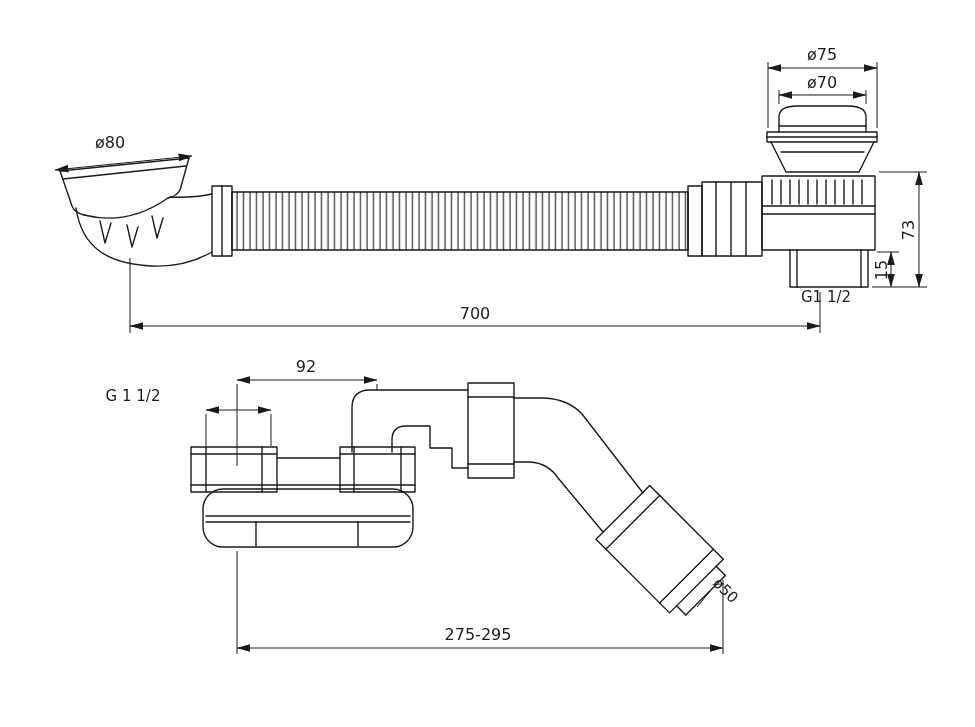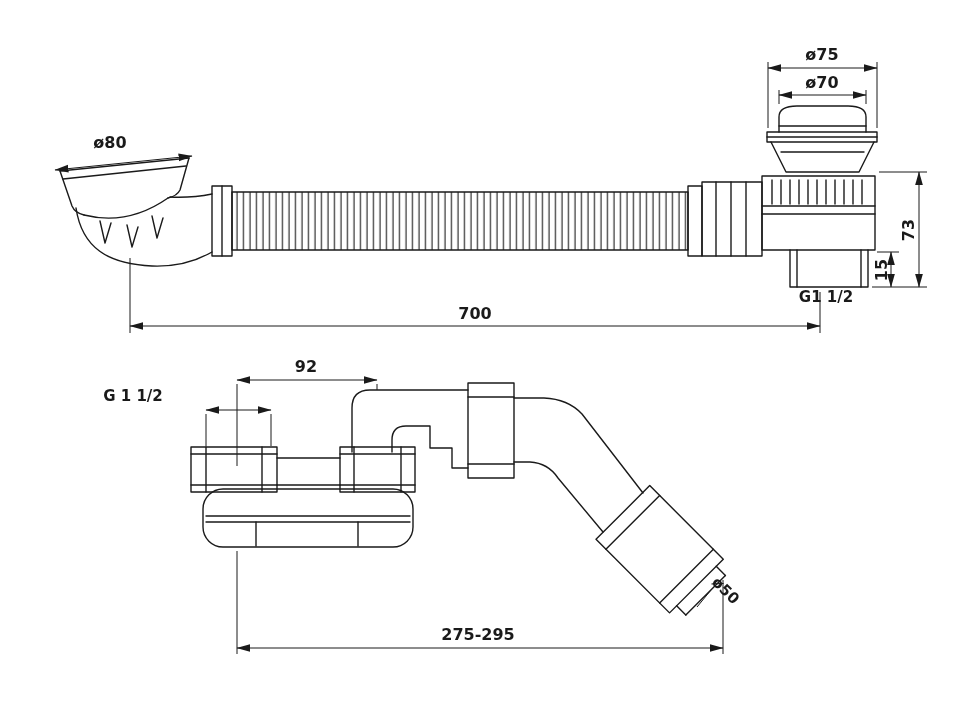--- a/index.html
+++ b/index.html
@@ -1,16 +1,16 @@
 <!DOCTYPE html>
 <html><head>
 <meta charset="utf-8">
 <style>
   html,body{margin:0;padding:0;background:#ffffff;}
-  .sheet{width:975px;height:727px;background:#ffffff;position:relative;overflow:hidden;font-weight:bold;}
+  .sheet{width:975px;height:727px;background:#ffffff;position:relative;overflow:hidden;}
   svg{display:block;}
   svg text{
     font-family:"DejaVu Sans","Liberation Sans",sans-serif;
     font-size:16px;
     fill:#1a1a1a;
     stroke:none;
   }
   svg text.small{font-size:15px;}
   .part{stroke:#1a1a1a;fill:none;stroke-width:1.4;stroke-linecap:round;stroke-linejoin:round;}
   .dim{stroke:#1a1a1a;fill:none;stroke-width:1;}

